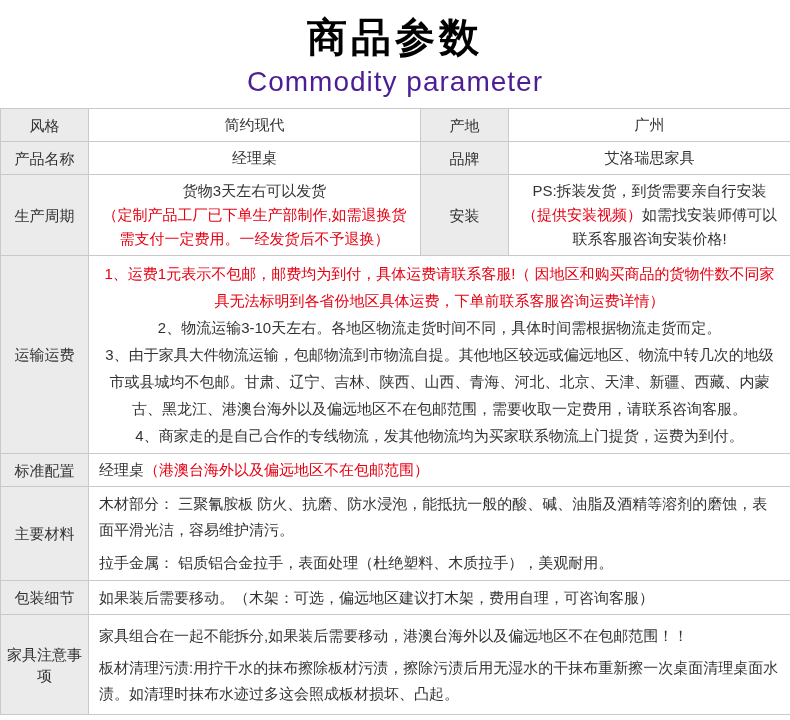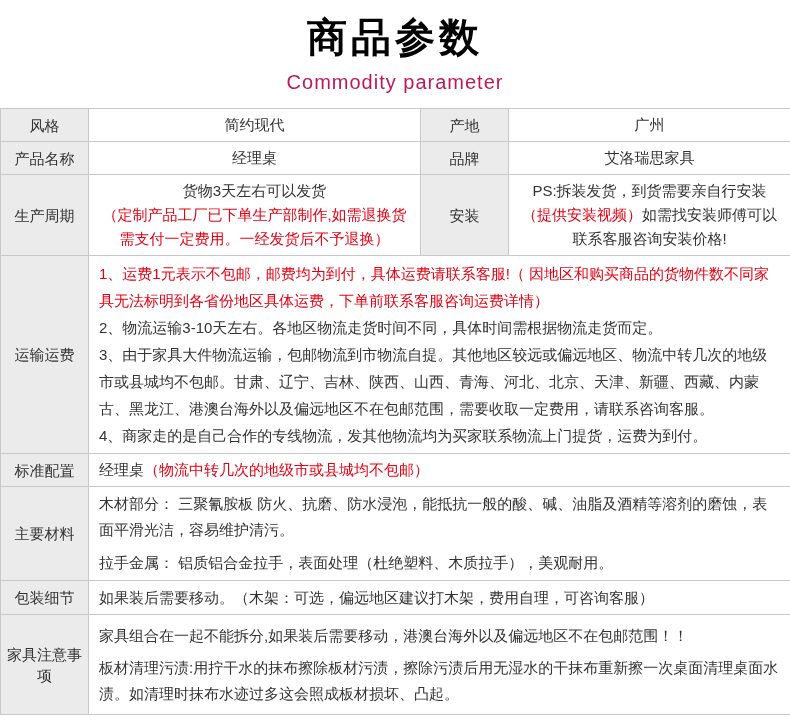--- a/index.html
+++ b/index.html
@@ -15,21 +15,21 @@
     font-family:"Liberation Sans","DejaVu Sans",sans-serif;
     color:var(--text);
   }
   .page{width:790px;height:720px;overflow:hidden;background:#fff;}
   .hdr{text-align:center;padding-top:12px;padding-bottom:8px;}
   .hdr h1{
     font-size:40px;font-weight:bold;color:#000;
     letter-spacing:4px;line-height:50px;
   }
   .hdr h2{
-    font-size:20px;font-weight:normal;color:#be185d;
+    font-size:28px;font-weight:normal;color:#4c1d95;
     letter-spacing:1px;line-height:36px;margin-top:2px;
   }
   table.spec{width:790px;border-collapse:collapse;table-layout:fixed;}
   .spec td{
     border:1px solid var(--border);
     font-size:15px;
     vertical-align:middle;
     color:var(--text);
   }
   td.lab{
@@ -43,21 +43,21 @@
   td.left{text-align:left;}
   .red{color:var(--red);}
   tr.h30 td{height:30px;}
   tr.h76 td{height:76px;}
   tr.h190 td{height:190px;}
   tr.h32 td{height:32px;}
   tr.h88 td{height:88px;}
   tr.h34 td{height:34px;}
   tr.h100 td{height:100px;vertical-align:top;}
   tr.h100 td.lab{vertical-align:middle;}
-  .longtxt p{line-height:27px;text-align:left;}
+  .longtxt p{line-height:27px;text-align:center;}
   .materials p{line-height:26px;}
   .materials p + p{margin-top:7px;}
   .notes p{line-height:26px;}
   .notes p + p{margin-top:6px;}
   tr.h100 td.val{padding-top:8px;}
 </style>
 </head>
 <body>
 
 <div class="page">
@@ -110,21 +110,21 @@
           <p class="red">1、运费1元表示不包邮，邮费均为到付，具体运费请联系客服!（ 因地区和购买商品的货物件数不同家具无法标明到各省份地区具体运费，下单前联系客服咨询运费详情）</p>
           <p>2、物流运输3-10天左右。各地区物流走货时间不同，具体时间需根据物流走货而定。</p>
           <p>3、由于家具大件物流运输，包邮物流到市物流自提。其他地区较远或偏远地区、物流中转几次的地级市或县城均不包邮。甘肃、辽宁、吉林、陕西、山西、青海、河北、北京、天津、新疆、西藏、内蒙古、黑龙江、港澳台海外以及偏远地区不在包邮范围，需要收取一定费用，请联系咨询客服。</p>
           <p>4、商家走的是自己合作的专线物流，发其他物流均为买家联系物流上门提货，运费为到付。</p>
         </td>
       </tr>
 
       <tr class="h32">
         <td class="lab">标准配置</td>
         <td class="val left" colspan="3">
-          <span>经理桌</span><span class="red">（物流中转几次的地级市或县城均不包邮）</span>
+          <span>经理桌</span><span class="red">（港澳台海外以及偏远地区不在包邮范围）</span>
         </td>
       </tr>
 
       <tr class="h88">
         <td class="lab">主要材料</td>
         <td class="val left materials" colspan="3">
           <p>木材部分： 三聚氰胺板 防火、抗磨、防水浸泡，能抵抗一般的酸、碱、油脂及酒精等溶剂的磨蚀，表面平滑光洁，容易维护清污。</p>
           <p>拉手金属： 铝质铝合金拉手，表面处理（杜绝塑料、木质拉手），美观耐用。</p>
         </td>
       </tr>

